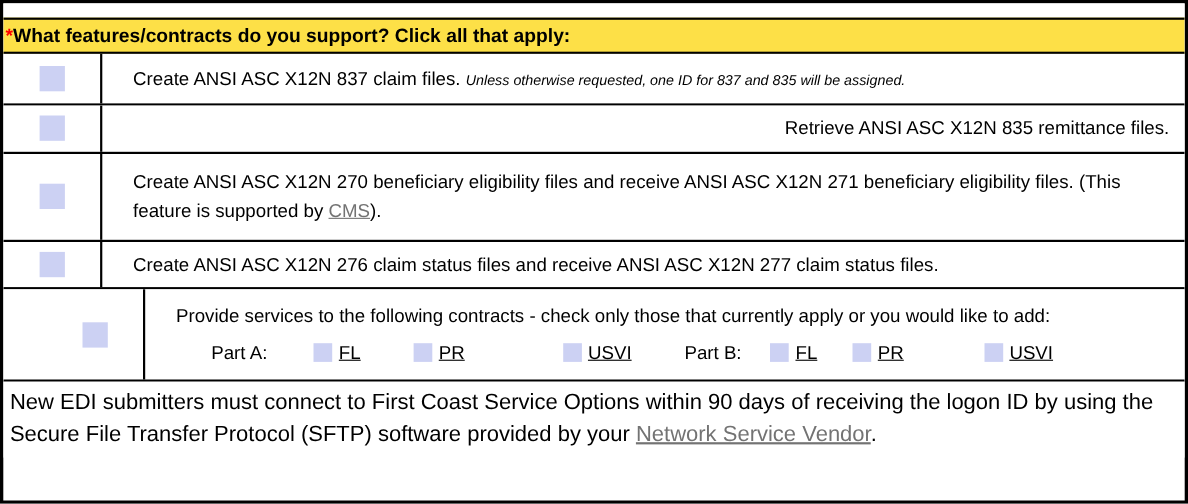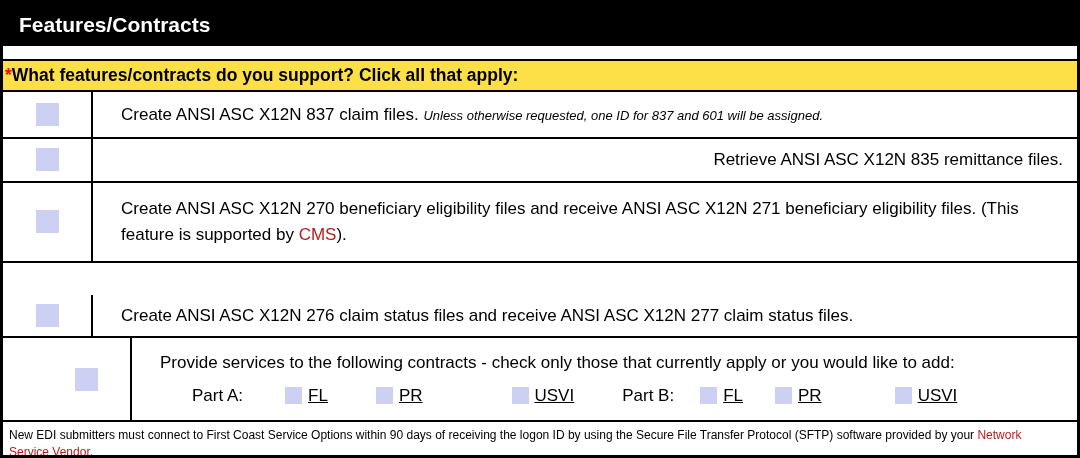--- a/index.html
+++ b/index.html
@@ -62,29 +62,30 @@
     padding: 8px 14px 8px 28px;
     font-size: 17px;
     line-height: 1.5;
     display: flex;
     flex-direction: column;
     justify-content: center;
   }
   .row-1 { min-height: 47px; }
   .row-2 { min-height: 36px; text-align: right; }
   .row-3 { min-height: 80px; }
-  .row-4 { min-height: 38px; margin-top: 32px; }
+  .row-4 { min-height: 38px; }
   .row-5 { min-height: 84px; padding-left: 39px; }
 
   .note {
     font-style: italic;
     font-size: 13px;
   }
   a.doc-link, .doc-link {
-    color: #b91c1c;
+    color: #737373;
+    text-decoration: underline;
     cursor: pointer;
   }
   .contracts-line {
     margin-top: 7px;
     padding-left: 32px;
     display: flex;
     align-items: center;
   }
   .part-label { margin-right: 10px; }
   .part-b-group { margin-left: 48px; display: flex; align-items: center; gap: 16px; }
@@ -95,48 +96,45 @@
     background: #ccd1f3;
     display: inline-block;
     margin-right: 6px;
     cursor: pointer;
   }
   .opt { margin-right: 16px; display: inline-flex; align-items: center; text-decoration: underline; }
   .opt:last-child { margin-right: 0; margin-left: 41px; }
 
   .footer-note {
     padding: 5px 22px 6px 6px;
-    font-size: 12px;
+    font-size: 20px;
     line-height: 1.45;
     background: #ffffff;
   }
 </style>
 </head>
 <body>
 
 <div class="form-page">
 
-  <div class="section-header">
-    <span>Features/Contracts</span>
-  </div>
 
   <div class="header-gap"></div>
 
   <div class="question-row">
     <span class="required-mark">*</span><span>What features/contracts do you support? Click all that apply:</span>
   </div>
 
   <div class="grid-row row-1">
     <div class="cb-cell">
       <div class="checkbox"></div>
     </div>
     <div class="text-cell">
       <div>
         <span>Create ANSI ASC X12N 837 claim files.</span>
-        <span class="note">Unless otherwise requested, one ID for 837 and 601 will be assigned.</span>
+        <span class="note">Unless otherwise requested, one ID for 837 and 835 will be assigned.</span>
       </div>
     </div>
   </div>
 
   <div class="grid-row row-2">
     <div class="cb-cell">
       <div class="checkbox"></div>
     </div>
     <div class="text-cell">
       <div><span>Retrieve ANSI ASC X12N 835 remittance files.</span></div>

